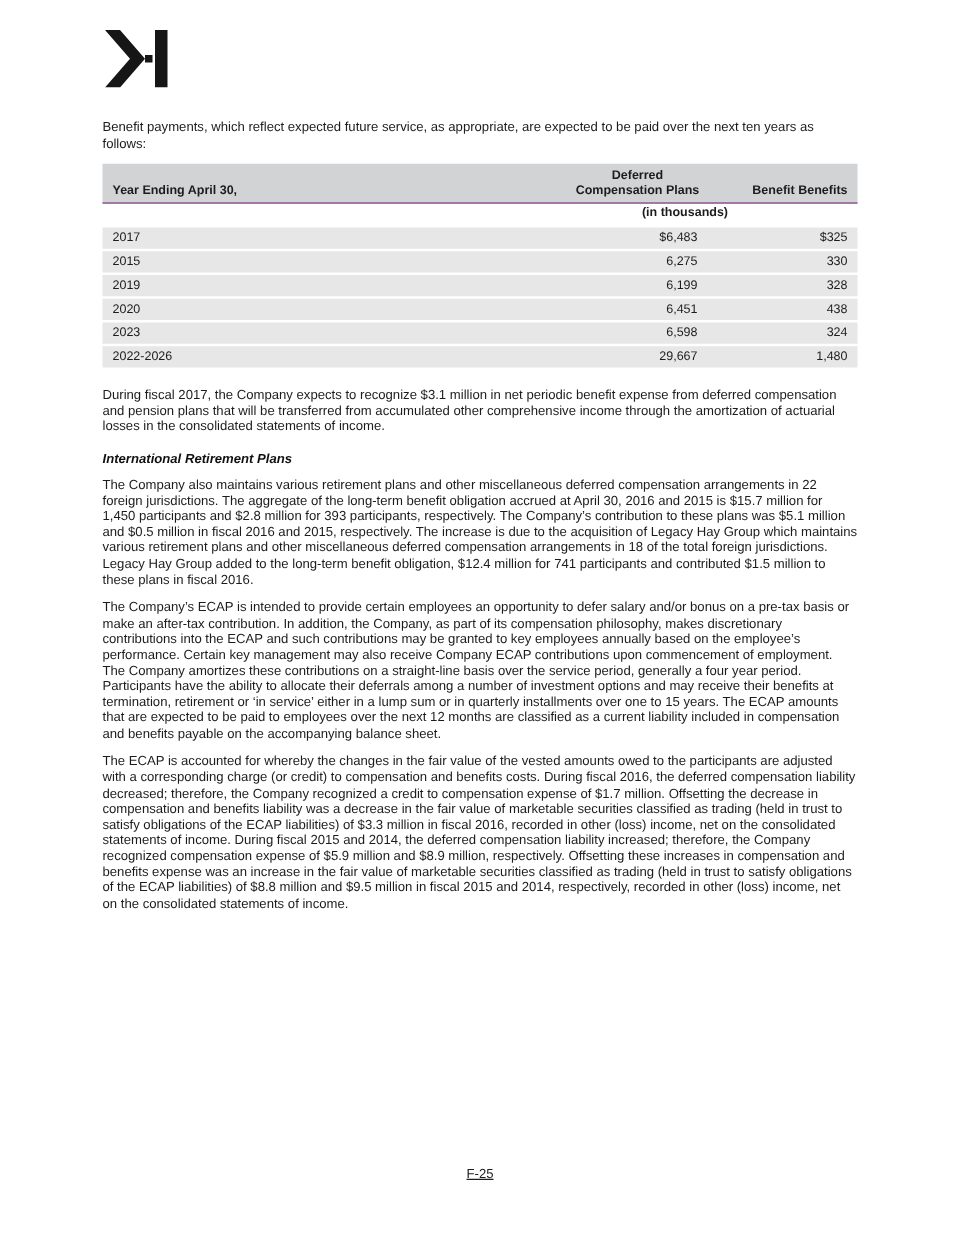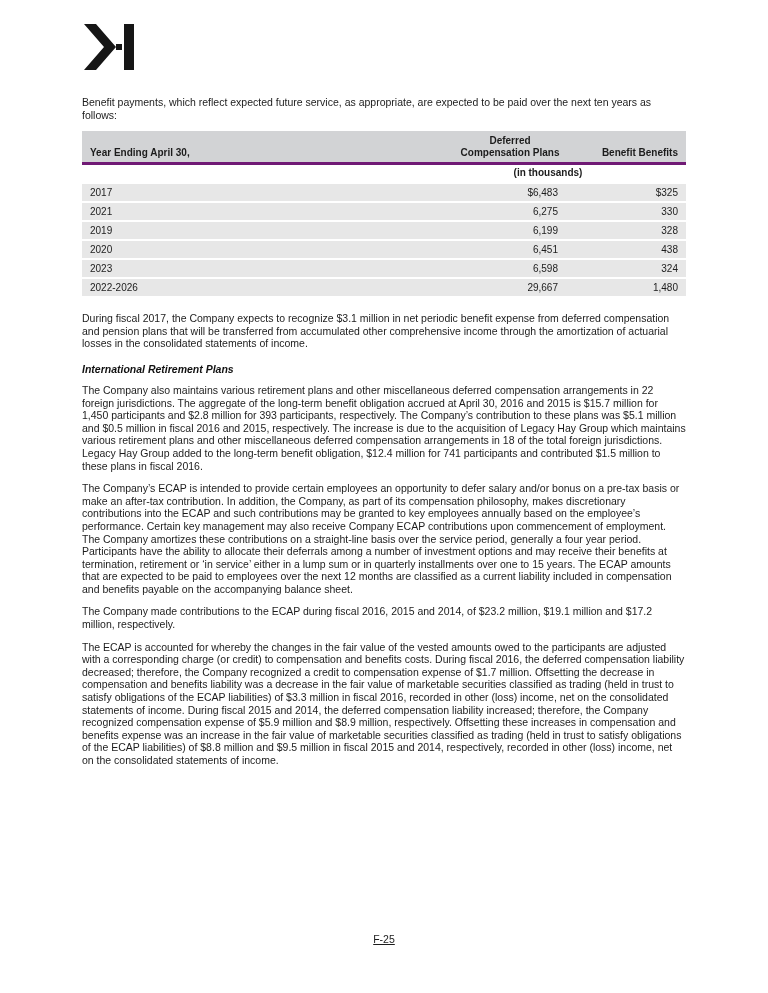--- a/index.html
+++ b/index.html
@@ -40,21 +40,21 @@
     font-size: 10px;
     line-height: 12px;
   }
   .grid {
     display: grid;
     grid-template-columns: 1fr 190px 126px;
   }
   .t-header {
     background: #d2d3d5;
     padding: 4px 0 3px 0;
-    border-bottom: 3px solid #701a75;
+    border-bottom: 1px solid #701a75;
   }
   .hc { font-weight: bold; }
   .c-year { padding-left: 8px; }
   .c2-head { text-align: center; padding-left: 90px; }
   .c3-head { text-align: right; padding-right: 8px; }
   .t-units { background: #ffffff; }
   .units-cell {
     grid-column: 2 / 4;
     text-align: center;
     font-weight: bold;
@@ -109,21 +109,21 @@
         <div></div>
         <div class="units-cell">(in thousands)</div>
       </div>
 
       <div class="grid t-row">
         <div class="cell-year">2017</div>
         <div class="cell-def">$6,483</div>
         <div class="cell-pen">$325</div>
       </div>
       <div class="grid t-row">
-        <div class="cell-year">2021</div>
+        <div class="cell-year">2015</div>
         <div class="cell-def">6,275</div>
         <div class="cell-pen">330</div>
       </div>
       <div class="grid t-row">
         <div class="cell-year">2019</div>
         <div class="cell-def">6,199</div>
         <div class="cell-pen">328</div>
       </div>
       <div class="grid t-row">
         <div class="cell-year">2020</div>
@@ -143,19 +143,18 @@
     </div>
 
     <p class="body">During fiscal 2017, the Company expects to recognize $3.1 million in net periodic benefit expense from deferred compensation and pension plans that will be transferred from accumulated other comprehensive income through the amortization of actuarial losses in the consolidated statements of income.</p>
 
     <div class="head">International Retirement Plans</div>
 
     <p class="body">The Company also maintains various retirement plans and other miscellaneous deferred compensation arrangements in 22 foreign jurisdictions. The aggregate of the long-term benefit obligation accrued at April 30, 2016 and 2015 is $15.7 million for 1,450 participants and $2.8 million for 393 participants, respectively. The Company’s contribution to these plans was $5.1 million and $0.5 million in fiscal 2016 and 2015, respectively. The increase is due to the acquisition of Legacy Hay Group which maintains various retirement plans and other miscellaneous deferred compensation arrangements in 18 of the total foreign jurisdictions. Legacy Hay Group added to the long-term benefit obligation, $12.4 million for 741 participants and contributed $1.5 million to these plans in fiscal 2016.</p>
 
 
     <p class="body">The Company’s ECAP is intended to provide certain employees an opportunity to defer salary and/or bonus on a pre-tax basis or make an after-tax contribution. In addition, the Company, as part of its compensation philosophy, makes discretionary contributions into the ECAP and such contributions may be granted to key employees annually based on the employee’s performance. Certain key management may also receive Company ECAP contributions upon commencement of employment. The Company amortizes these contributions on a straight-line basis over the service period, generally a four year period. Participants have the ability to allocate their deferrals among a number of investment options and may receive their benefits at termination, retirement or ‘in service’ either in a lump sum or in quarterly installments over one to 15 years. The ECAP amounts that are expected to be paid to employees over the next 12 months are classified as a current liability included in compensation and benefits payable on the accompanying balance sheet.</p>
-    <p class="body">The Company made contributions to the ECAP during fiscal 2016, 2015 and 2014, of $23.2 million, $19.1 million and $17.2 million, respectively.</p>
     <p class="body">The ECAP is accounted for whereby the changes in the fair value of the vested amounts owed to the participants are adjusted with a corresponding charge (or credit) to compensation and benefits costs. During fiscal 2016, the deferred compensation liability decreased; therefore, the Company recognized a credit to compensation expense of $1.7 million. Offsetting the decrease in compensation and benefits liability was a decrease in the fair value of marketable securities classified as trading (held in trust to satisfy obligations of the ECAP liabilities) of $3.3 million in fiscal 2016, recorded in other (loss) income, net on the consolidated statements of income. During fiscal 2015 and 2014, the deferred compensation liability increased; therefore, the Company recognized compensation expense of $5.9 million and $8.9 million, respectively. Offsetting these increases in compensation and benefits expense was an increase in the fair value of marketable securities classified as trading (held in trust to satisfy obligations of the ECAP liabilities) of $8.8 million and $9.5 million in fiscal 2015 and 2014, respectively, recorded in other (loss) income, net on the consolidated statements of income.</p>
 
   </div>
 
   <div class="footer">F-25</div>
 </div>
 
 </body></html>

